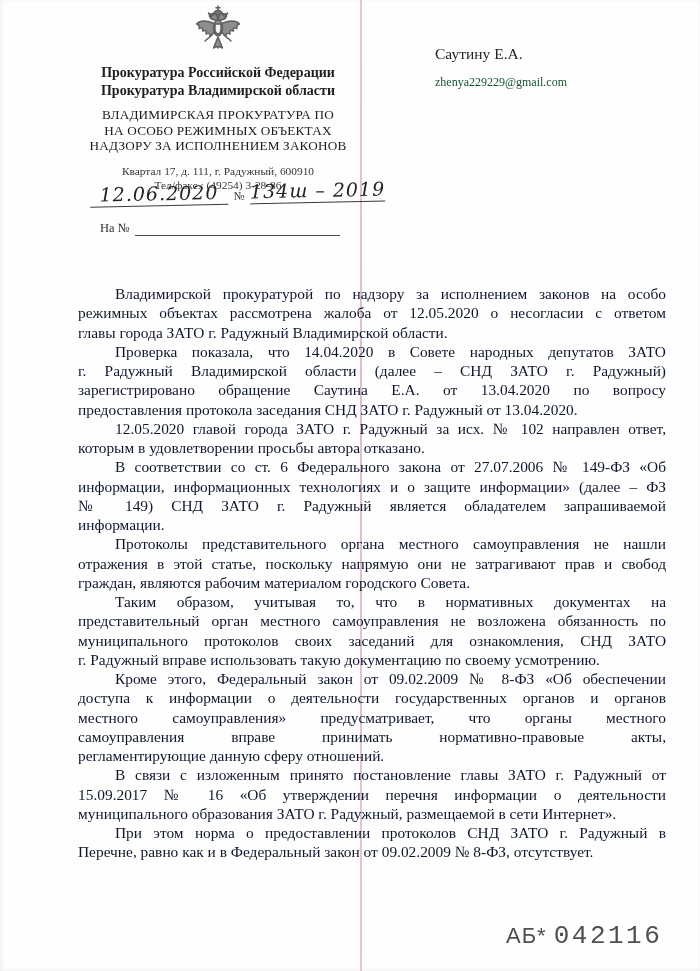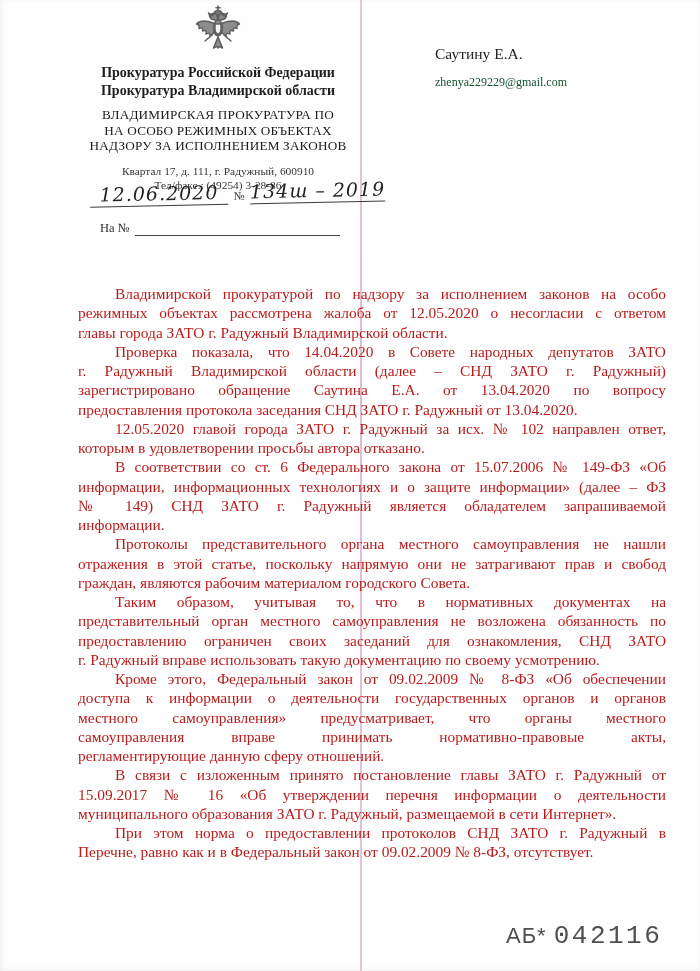--- a/index.html
+++ b/index.html
@@ -52,21 +52,21 @@
   }
   .na-label{font-size:12.5px;color:#2e2e2e;white-space:nowrap;padding-right:5px;text-align:center;}
   .na-line{flex:1 1 auto;border-bottom:1.4px solid #4a4a4a;height:15px;}
   
   .recipient{position:absolute;left:435px;top:44px;}
   .recipient-name{font-size:15.5px;line-height:20px;color:#242424;}
   .recipient-email{font-size:12px;line-height:20px;color:#14532d;margin-top:8px;}
   
   .body-text{
     position:absolute;left:78px;top:284px;width:588px;
-    font-size:15.4px;line-height:19.25px;color:#b91c1c;
+    font-size:15.4px;line-height:19.25px;color:#0f172a;
   }
   .para{margin:0;}
   .bline{
     text-align:justify;
     text-align-last:justify;
     white-space:normal;
   }
   .bline.first{text-indent:37px;}
   .bline.last{text-align-last:left;}
   
@@ -139,34 +139,34 @@
         <div class="bline first">Проверка показала, что 14.04.2020 в Совете народных депутатов ЗАТО</div>
         <div class="bline">г. Радужный Владимирской области (далее – СНД ЗАТО г. Радужный)</div>
         <div class="bline">зарегистрировано обращение Саутина Е.А. от 13.04.2020 по вопросу</div>
         <div class="bline last">предоставления протокола заседания СНД ЗАТО г. Радужный от 13.04.2020.</div>
       </div>
       <div class="para">
         <div class="bline first">12.05.2020 главой города ЗАТО г. Радужный за исх. № 102 направлен ответ,</div>
         <div class="bline last">которым в удовлетворении просьбы автора отказано.</div>
       </div>
       <div class="para">
-        <div class="bline first">В соответствии со ст. 6 Федерального закона от 15.07.2006 № 149-ФЗ «Об</div>
+        <div class="bline first">В соответствии со ст. 6 Федерального закона от 27.07.2006 № 149-ФЗ «Об</div>
         <div class="bline">информации, информационных технологиях и о защите информации» (далее – ФЗ</div>
         <div class="bline">№ 149) СНД ЗАТО г. Радужный является обладателем запрашиваемой</div>
         <div class="bline last">информации.</div>
       </div>
       <div class="para">
         <div class="bline first">Протоколы представительного органа местного самоуправления не нашли</div>
         <div class="bline">отражения в этой статье, поскольку напрямую они не затрагивают прав и свобод</div>
         <div class="bline last">граждан, являются рабочим материалом городского Совета.</div>
       </div>
       <div class="para">
         <div class="bline first">Таким образом, учитывая то, что в нормативных документах на</div>
         <div class="bline">представительный орган местного самоуправления не возложена обязанность по</div>
-        <div class="bline">предоставлению ограничен своих заседаний для ознакомления, СНД ЗАТО</div>
+        <div class="bline">муниципального протоколов своих заседаний для ознакомления, СНД ЗАТО</div>
         <div class="bline last">г. Радужный вправе использовать такую документацию по своему усмотрению.</div>
       </div>
       <div class="para">
         <div class="bline first">Кроме этого, Федеральный закон от 09.02.2009 № 8-ФЗ «Об обеспечении</div>
         <div class="bline">доступа к информации о деятельности государственных органов и органов</div>
         <div class="bline">местного самоуправления» предусматривает, что органы местного</div>
         <div class="bline">самоуправления вправе принимать нормативно-правовые акты,</div>
         <div class="bline last">регламентирующие данную сферу отношений.</div>
       </div>
       <div class="para">

